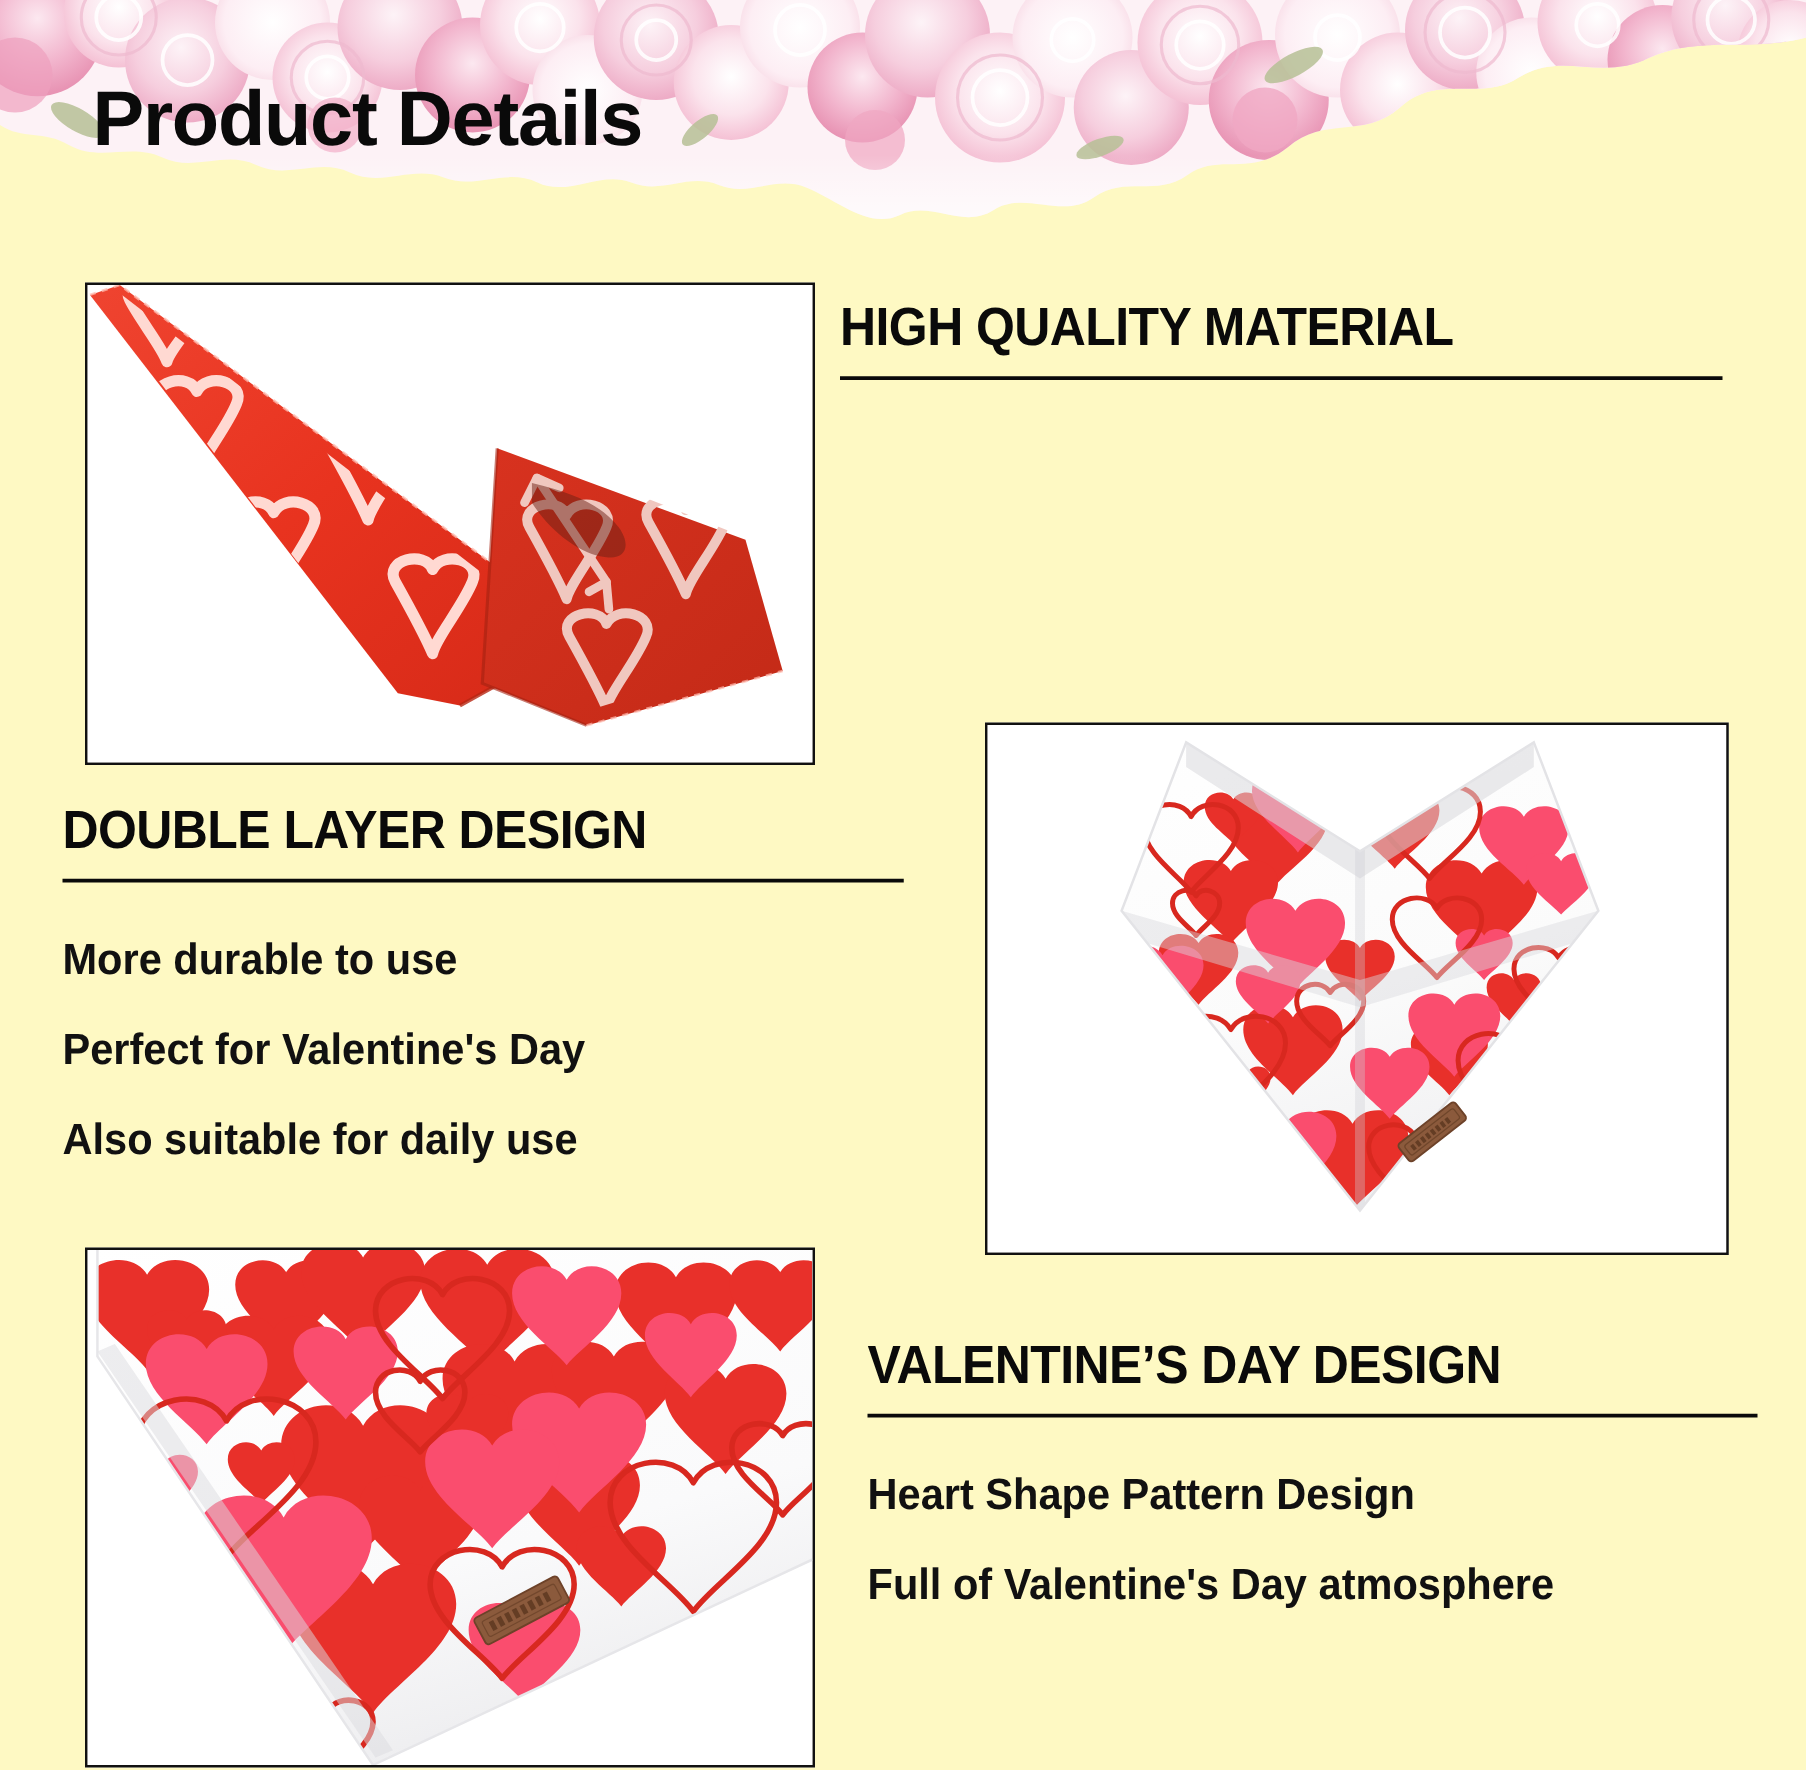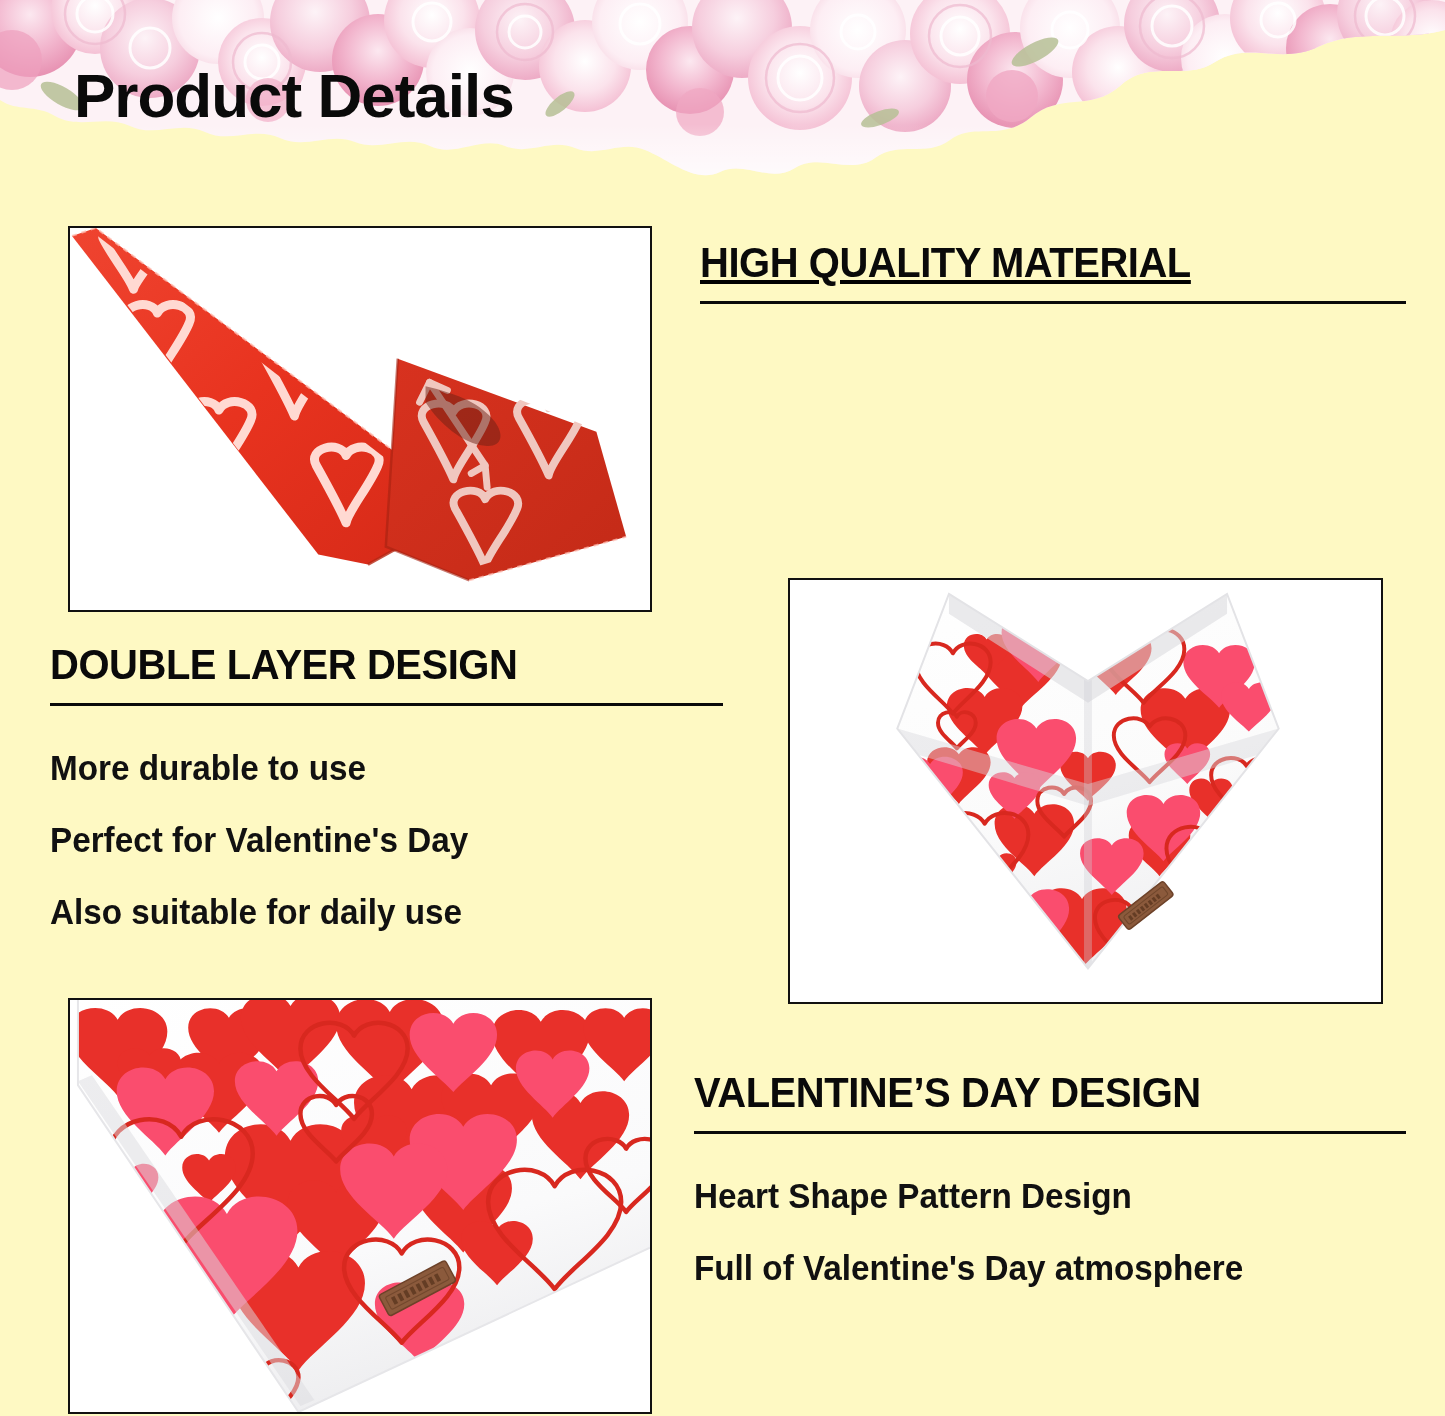--- a/index.html
+++ b/index.html
@@ -83,21 +83,21 @@
     font-size: 35px;
     font-weight: bold;
     color: #111111;
     line-height: 72px;
     white-space: nowrap;
     font-family: "Liberation Sans", sans-serif;
     transform: scaleX(0.95);
     transform-origin: left center;
   }
 
-  #feature-material  { left: 700px; top: 238px; width: 706px; text-decoration: underline; }
+  #feature-material  { left: 672px; top: 238px; width: 706px; }
   #feature-double    { left: 50px;  top: 640px; width: 673px; }
   #feature-valentine { left: 694px; top: 1068px; width: 712px; }
 
   #feature-material .f-rule  { width: 706px; }
   #feature-double .f-rule    { width: 673px; }
   #feature-valentine .f-rule { width: 712px; }
 </style>
 </head>
 <body>
 

